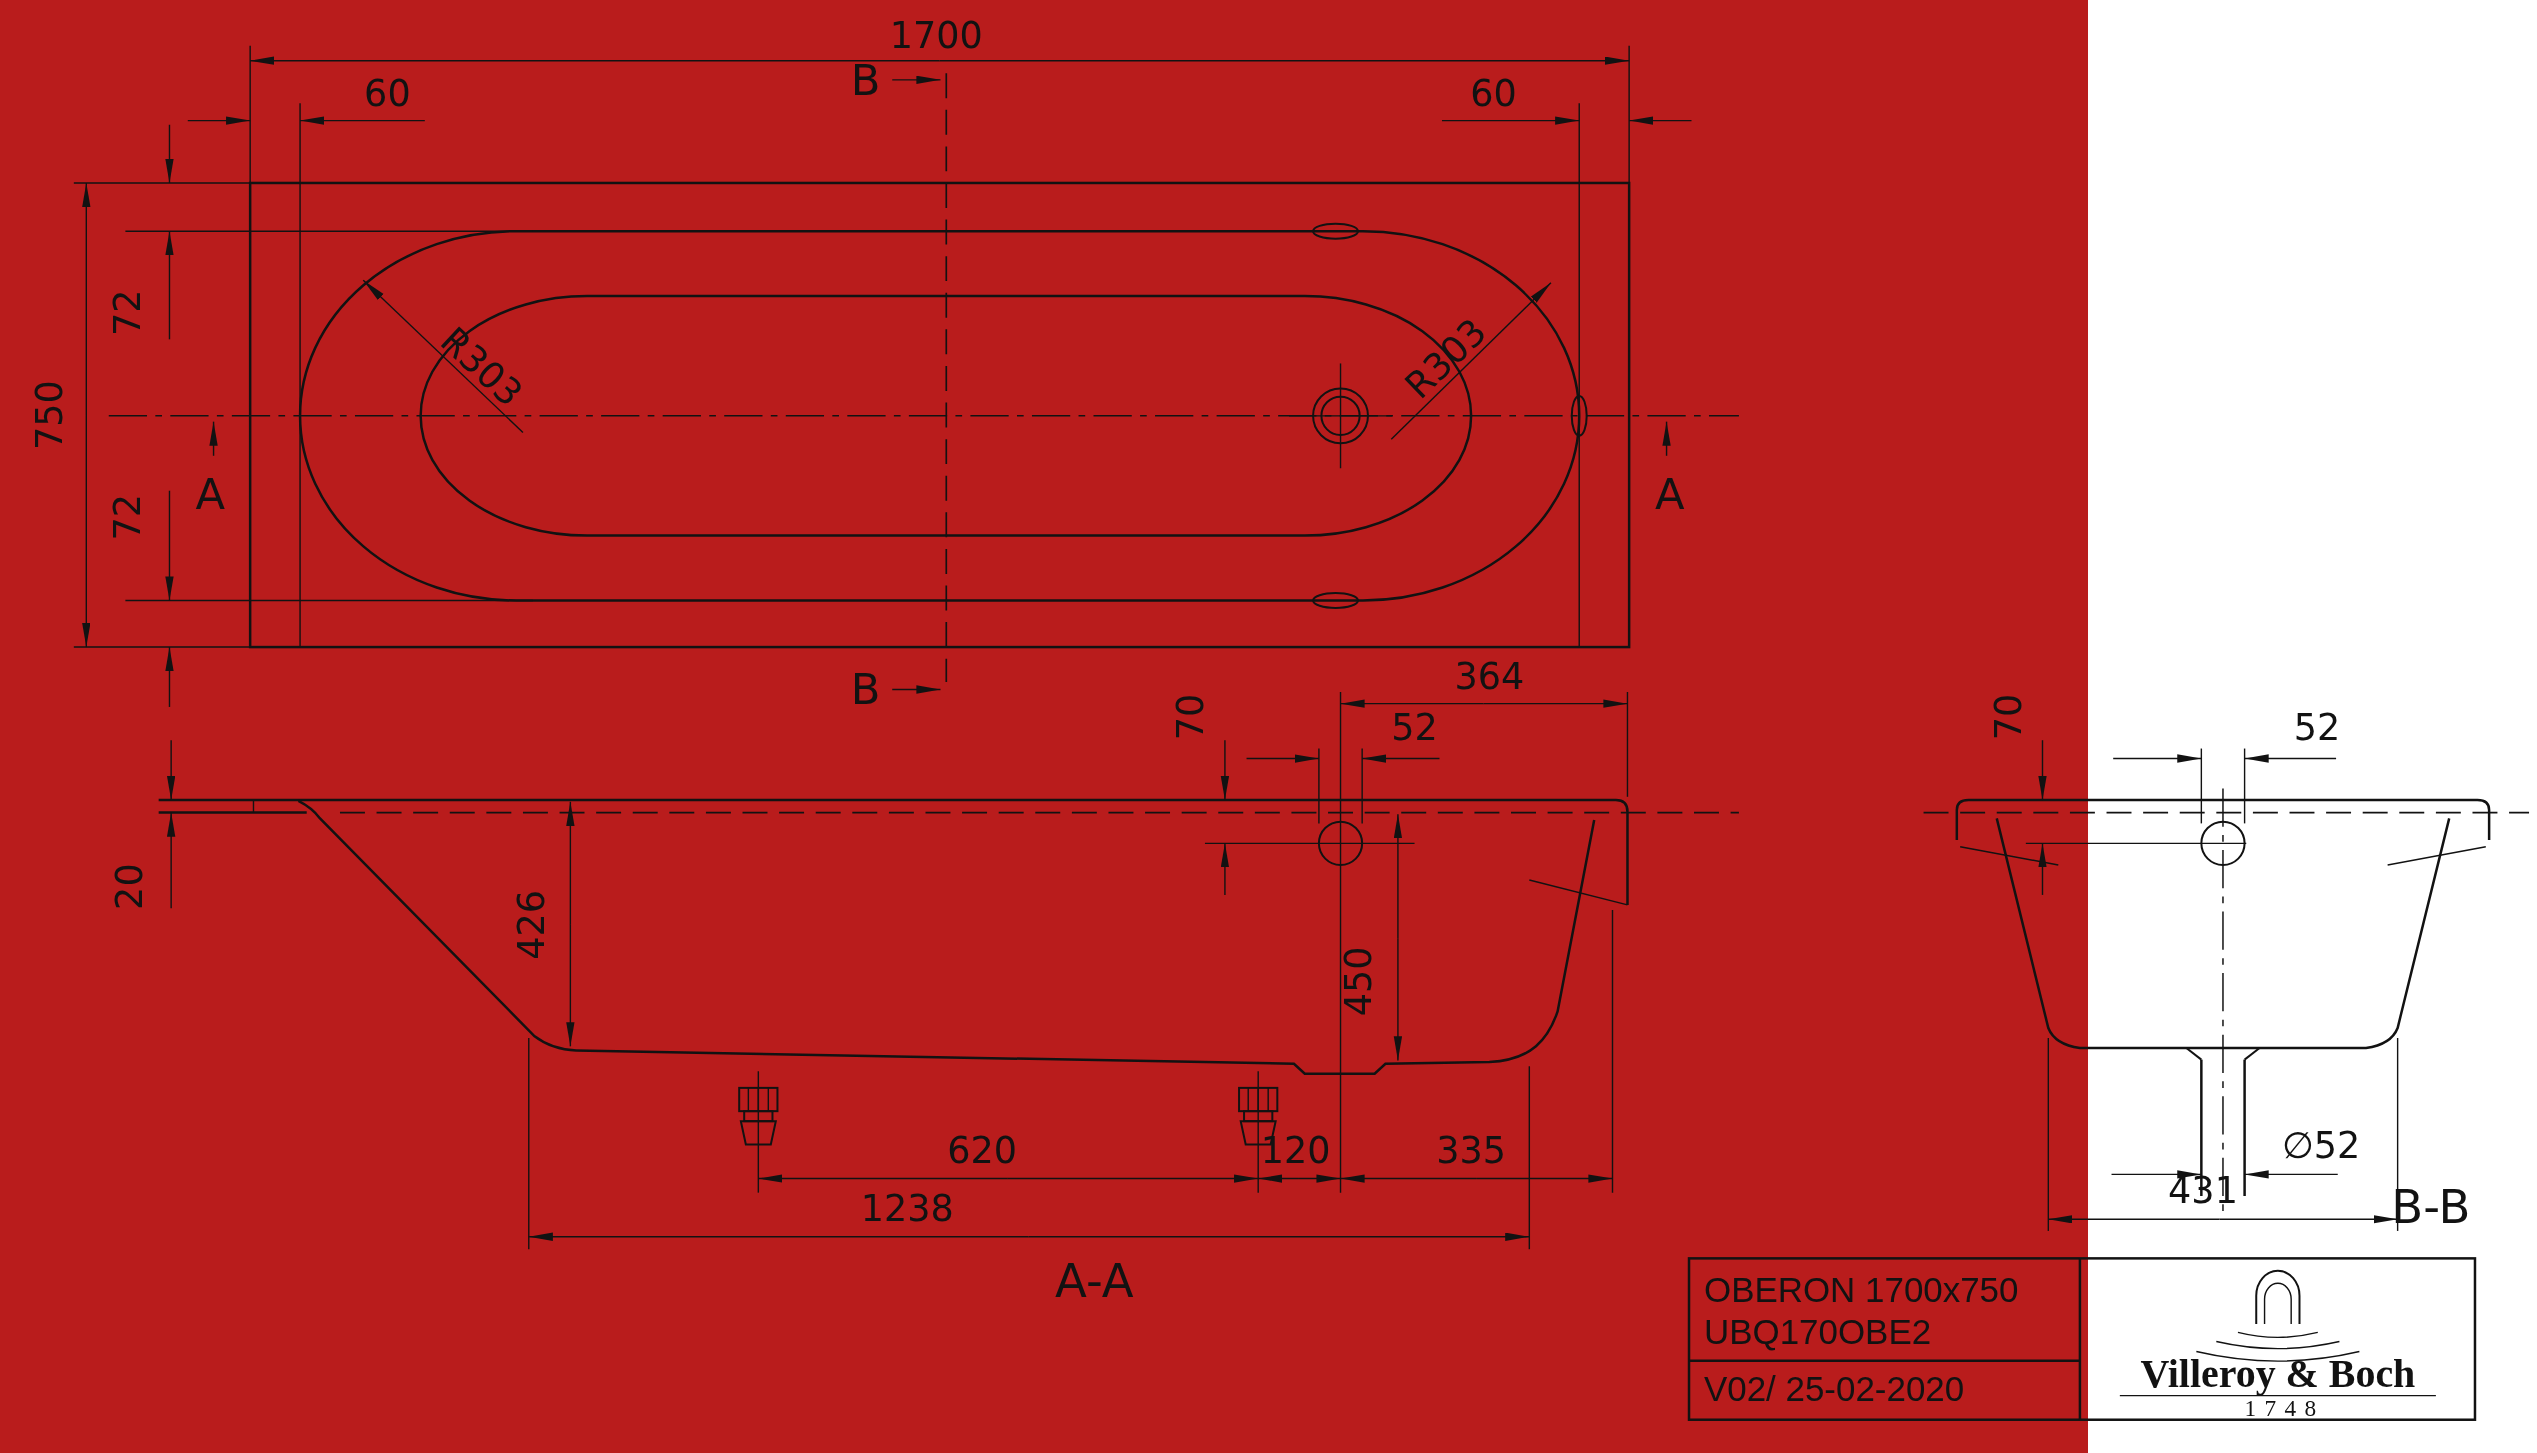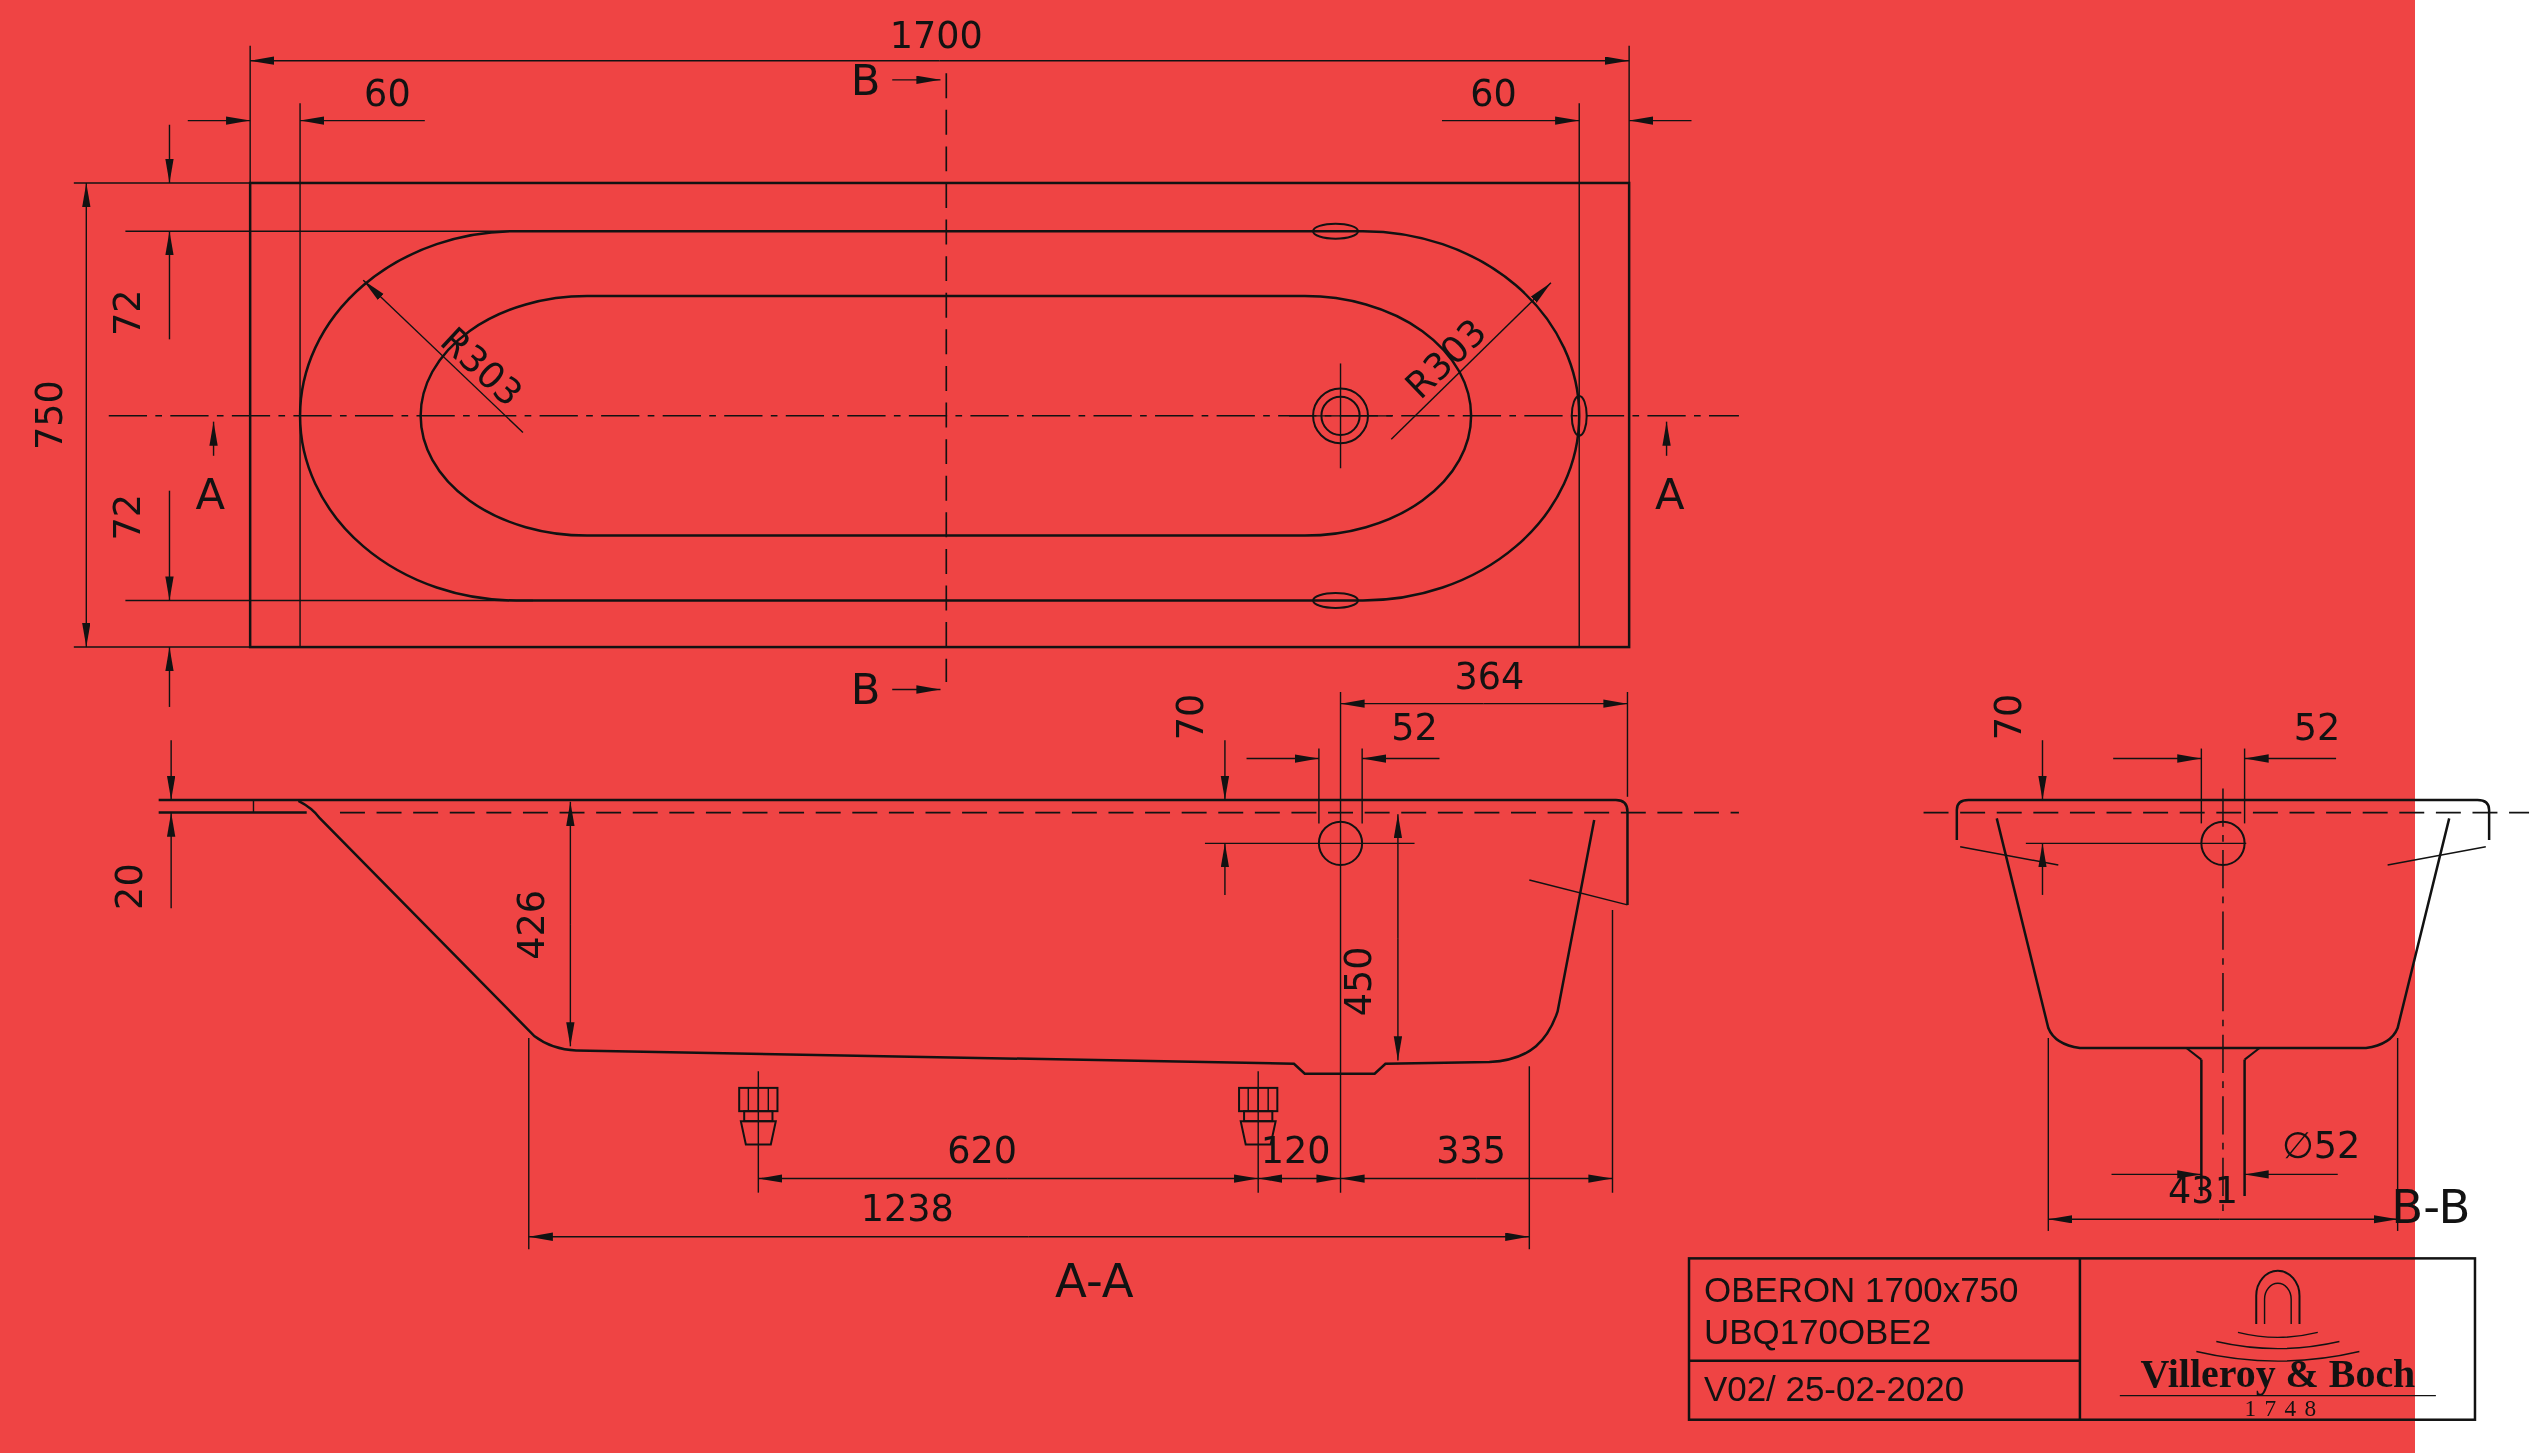--- a/index.html
+++ b/index.html
@@ -1,16 +1,16 @@
 <!DOCTYPE html>
 <html style="font-size:13.3px"><head>
 <meta charset="utf-8">
 <style>
   html,body{margin:0;padding:0;background:#fff;}
-  .page{width:2415px;height:1453px;background:#ef4444;position:relative;}
+  .page{width:2088px;height:1453px;background:#b91c1c;position:relative;}
   svg{display:block;}
   .ol{fill:none;stroke:#121212;stroke-width:3;}
   .md{fill:none;stroke:#121212;stroke-width:2.4;}
   .tn{fill:none;stroke:#121212;stroke-width:1.7;}
   .dim{fill:none;stroke:#121212;stroke-width:1.7;}
   .dsh{fill:none;stroke:#121212;stroke-width:2;stroke-dasharray:30 14;}
   .cdsh{fill:none;stroke:#121212;stroke-width:1.8;stroke-dasharray:46 10 8 10;}
   text{fill:#121212;font-family:"DejaVu Sans",sans-serif;}
   .dt{font-size:44px;}
   .dts{font-size:52px;}

